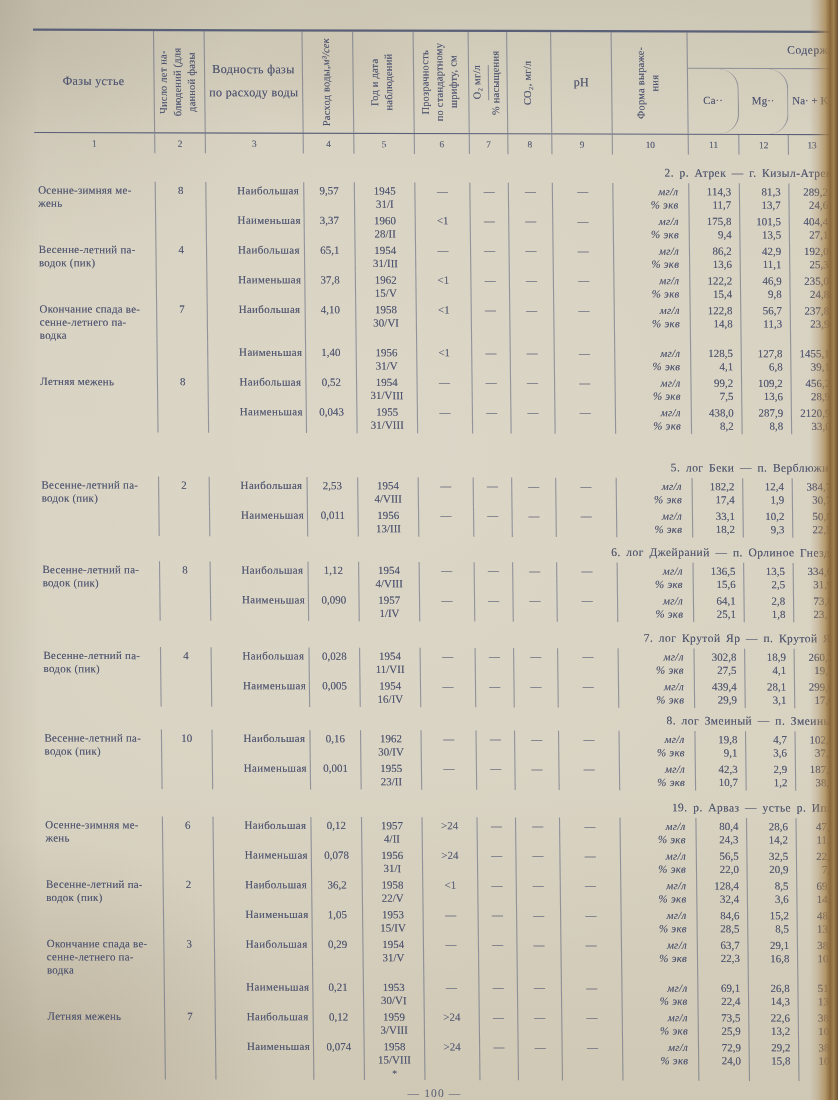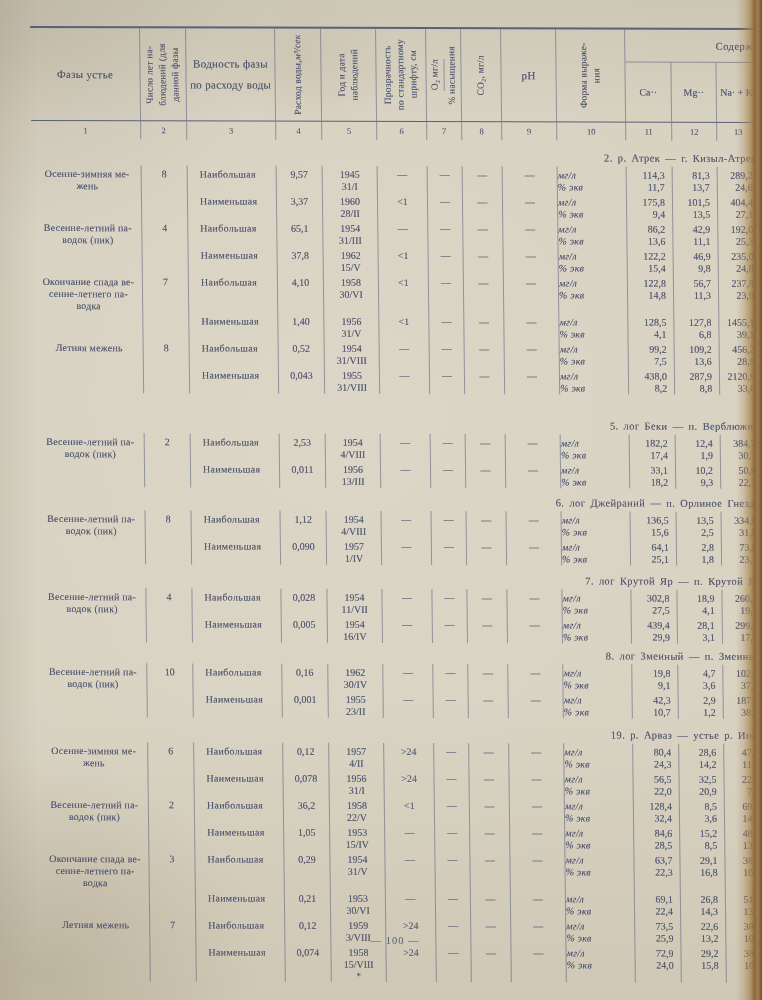--- a/index.html
+++ b/index.html
@@ -37,41 +37,41 @@
   .thead .hc{position:relative;border-right:1px solid var(--line);display:flex;align-items:center;justify-content:center;text-align:center;}
   .thead .hc:last-child{border-right:1px solid var(--line);}
   .h-text{font-size:11px;line-height:1.9;white-space:pre-line;letter-spacing:0.3px;}
   .vert{writing-mode:vertical-rl;transform:rotate(180deg);white-space:pre-line;font-size:9.5px;line-height:1.35;text-align:center;letter-spacing:0.2px;}
   .hc-o2{display:flex;flex-direction:row;align-items:stretch;justify-content:center;padding:0;}
   .hc-o2 .half{flex:1;display:flex;align-items:center;justify-content:center;}
   .hc-o2 .half:first-child{border-right:1px solid var(--line);}
   .hgroup{grid-column:11/14;display:flex;flex-direction:column;border-right:1px solid var(--line);}
   .hgroup-top{height:32px;display:flex;align-items:center;justify-content:flex-end;font-size:10.5px;letter-spacing:0.5px;padding-right:0;overflow:hidden;}
   .hgroup-ions{flex:1;border-top:1px solid var(--line);display:grid;grid-template-columns:46px 45px 43px;}
-  .hgroup-ions > div{display:flex;align-items:center;justify-content:center;font-size:10px;border-right:1px solid var(--line);}
+  .hgroup-ions > div{display:flex;align-items:center;justify-content:center;font-size:10px;border-right:1px solid var(--line);border-radius:18px;}
   .hgroup-ions > div:last-child{border-right:none;}
   
   .tnum{height:19px;border-top:1.5px solid var(--line-strong);}
   .tnum > div{border-right:1px solid var(--line);display:flex;align-items:center;justify-content:center;font-size:8.5px;color:var(--ink-soft);}
   
   .tbody{margin-top:0;}
   .section-title{font-size:10.5px;text-align:right;padding-right:1px;letter-spacing:0.4px;word-spacing:2px;margin:9px 0 3px 0;color:#50566e;}
   .trow{min-height:27px;}
   .trow > div{border-right:1px solid var(--line);padding-top:3px;font-size:10px;line-height:1.2;overflow:visible;}
-  .cell-phase{padding-left:3px;padding-right:1px;white-space:pre-line;letter-spacing:0.2px;text-align:center;}
+  .cell-phase{padding-left:3px;padding-right:1px;white-space:pre-line;letter-spacing:0.2px;}
   .cell-years{text-align:center;}
-  .cell-vodnost{padding-left:12px;letter-spacing:0.3px;}
+  .cell-vodnost{padding-left:28px;letter-spacing:0.3px;}
   .cell-q{text-align:center;}
   .cell-date{text-align:center;white-space:pre-line;}
   .cell-dash{text-align:center;color:#5d6379;}
-  .cell-form{padding-right:9px;font-style:italic;font-size:9px;line-height:1.35;white-space:pre-line;letter-spacing:0.2px;}
+  .cell-form{text-align:right;padding-right:9px;font-style:italic;font-size:9px;line-height:1.35;white-space:pre-line;letter-spacing:0.2px;}
   .cell-num{text-align:right;padding-right:7px;white-space:pre-line;line-height:1.3;}
   .note{display:block;font-size:9px;text-align:center;}
   
-  .page-number{position:absolute;left:330px;top:935px;width:130px;text-align:center;font-size:10.5px;letter-spacing:1px;color:#565c74;}
+  .page-number{position:absolute;left:330px;top:989px;width:130px;text-align:center;font-size:10.5px;letter-spacing:1px;color:#565c74;}
 </style>
 </head>
 <body>
 
 <div class="page">
 
   <div class="sheet">
 
     <div class="thead grid-row">
       <div class="hc">

